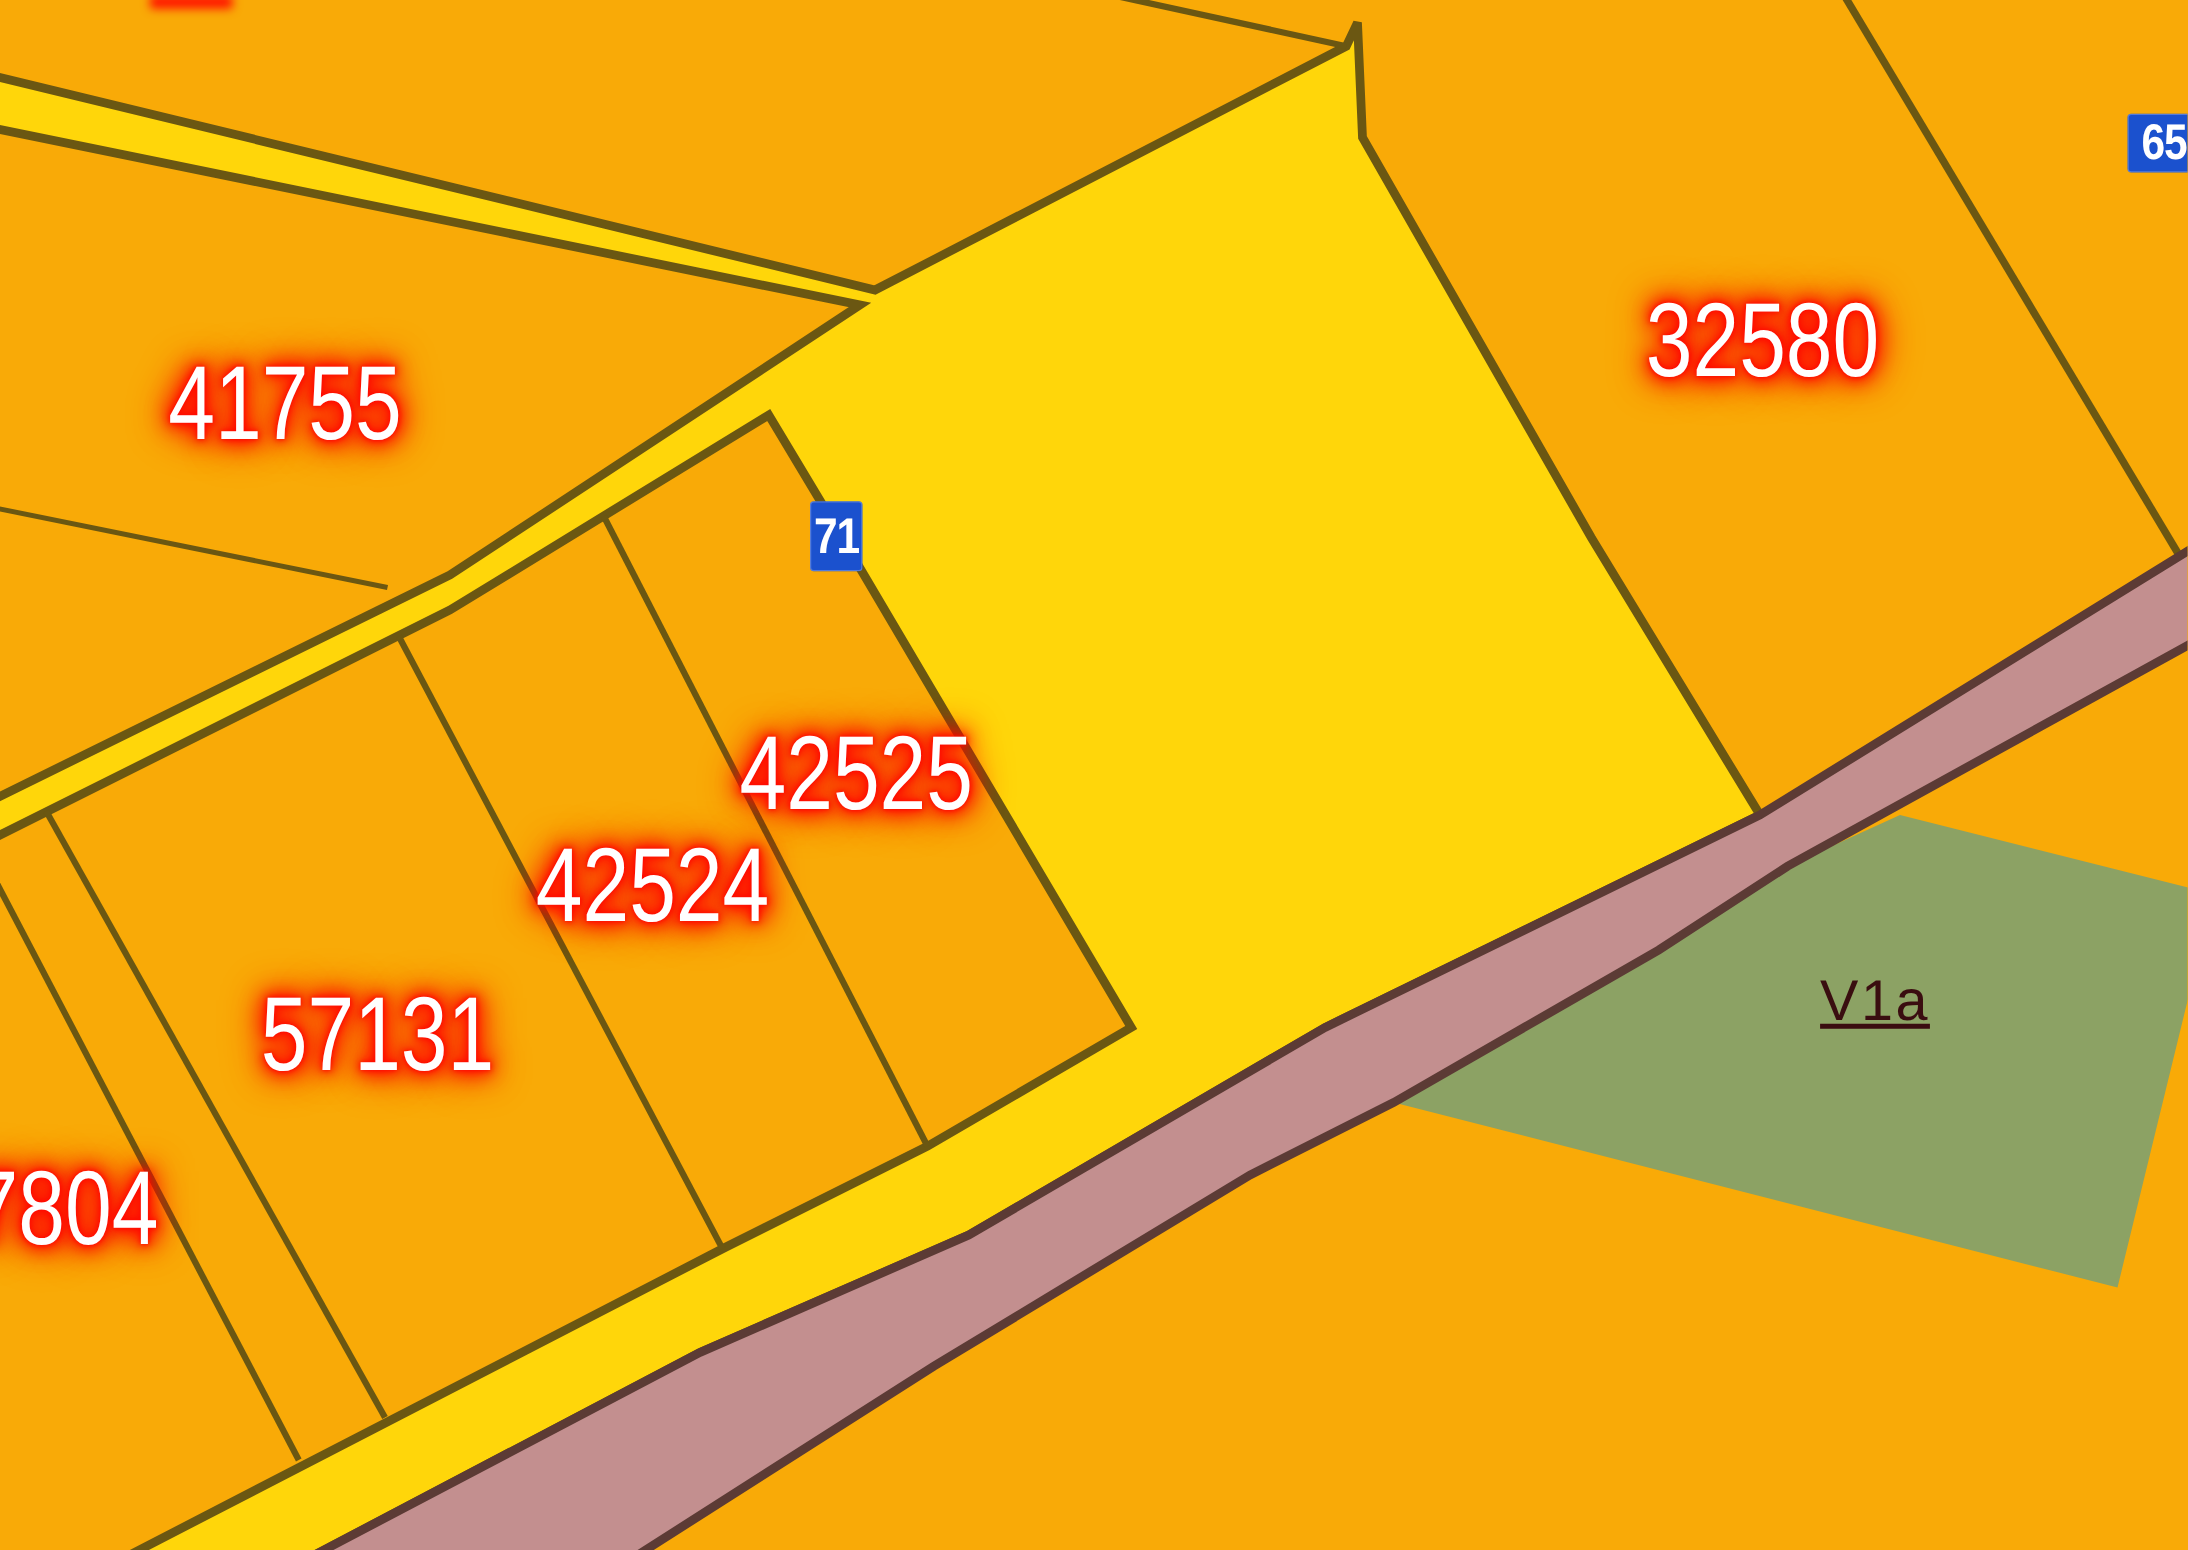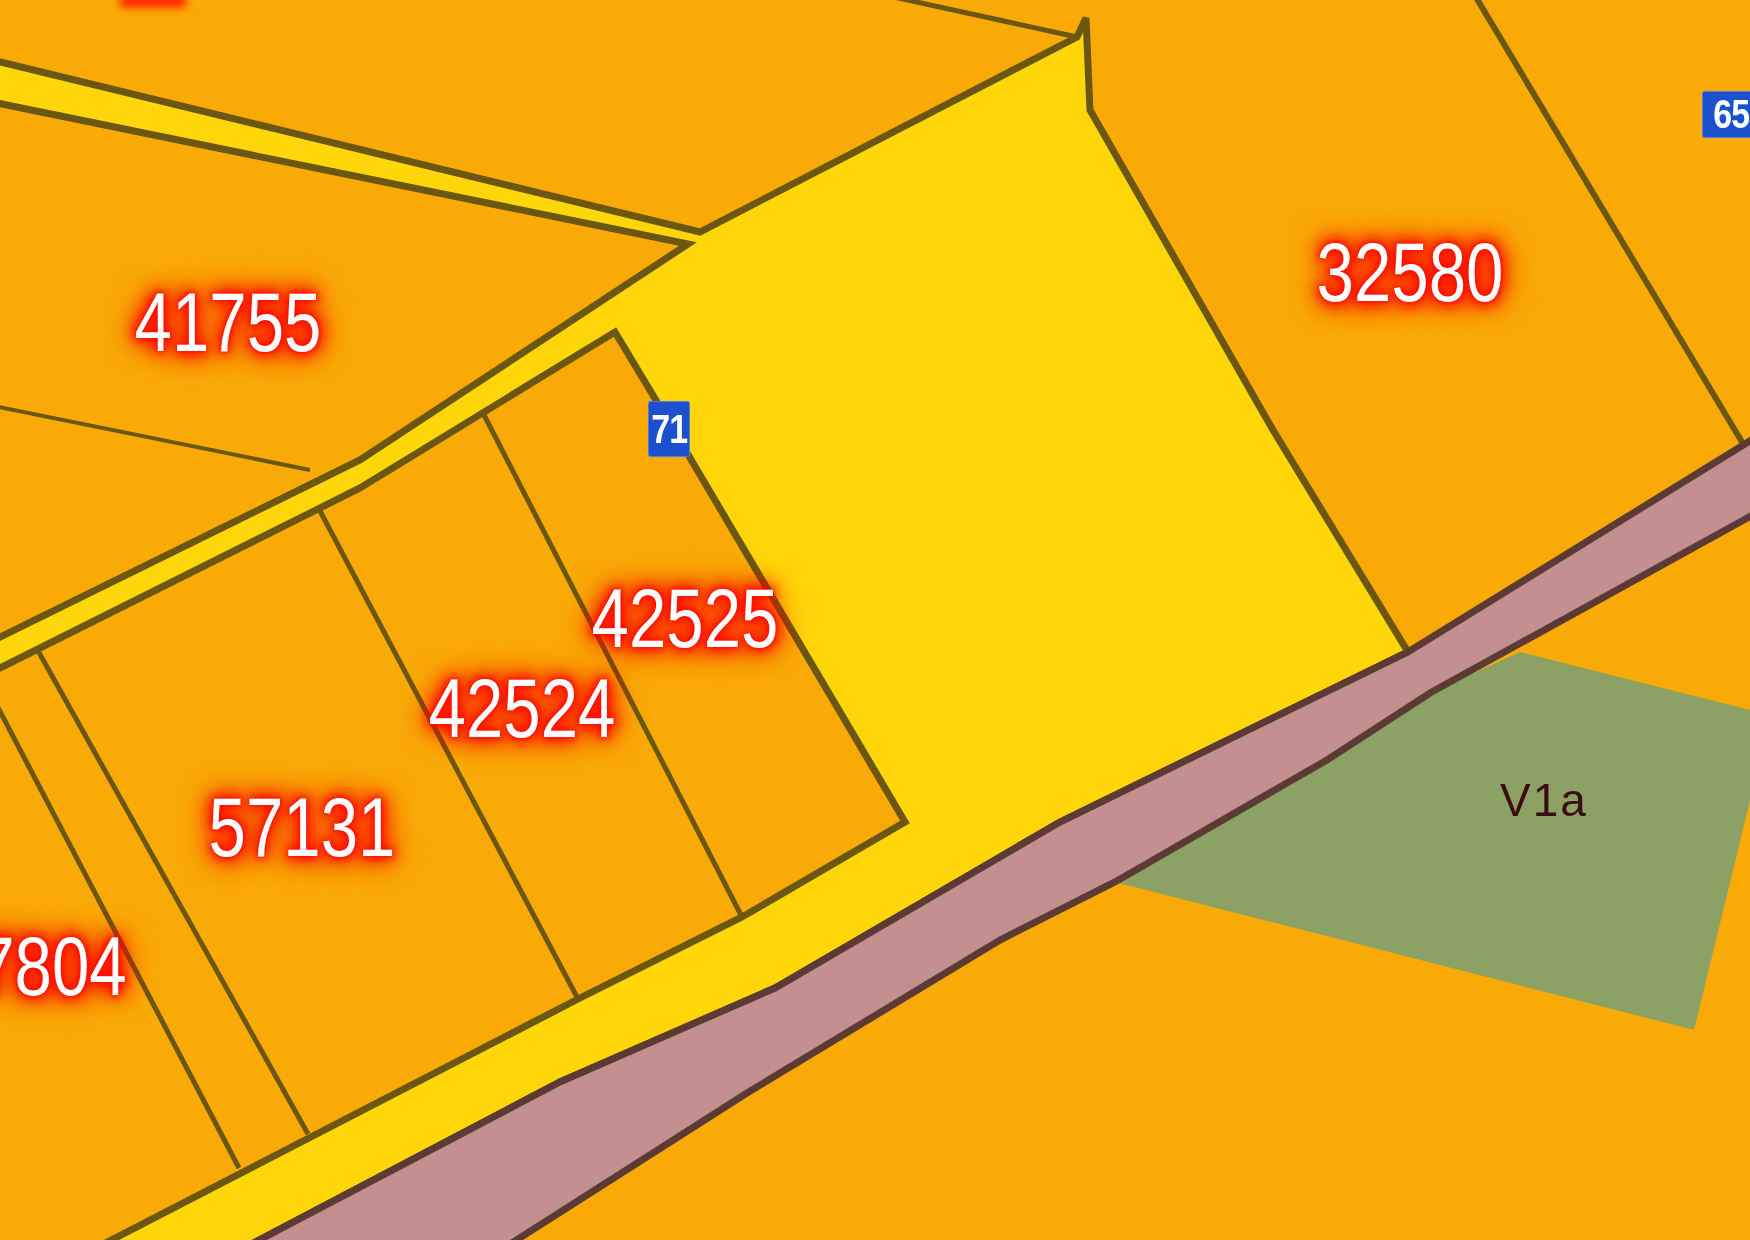--- a/index.html
+++ b/index.html
@@ -45,21 +45,21 @@
   }
   .road-marker span{transform:scaleX(0.85);letter-spacing:-1px;}
   #marker-71{left:648px;top:377px;width:42px;height:56px;margin-top:24px;}
   #marker-65{left:1702px;top:91px;width:58px;height:47px;}
   #lbl-41755{left:228px;top:322px;}
   #lbl-32580{left:1410px;top:272px;}
   #lbl-42525{left:685px;top:618px;}
   #lbl-42524{left:522px;top:708px;}
   #lbl-57131{left:302px;top:827px;}
   #lbl-7804{left:52px;top:966px;}
-  #lbl-v1a{left:1544px;top:800px;}
+  #lbl-v1a{left:1500px;top:800px;text-decoration:underline;}
   #top-label-remnant{
     position:absolute;left:120px;top:-4px;width:66px;height:11px;
     background:#ff1400;filter:blur(4px);border-radius:2px;
   }
 </style>
 </head>
 <body>
 
 <div id="stage">
 

